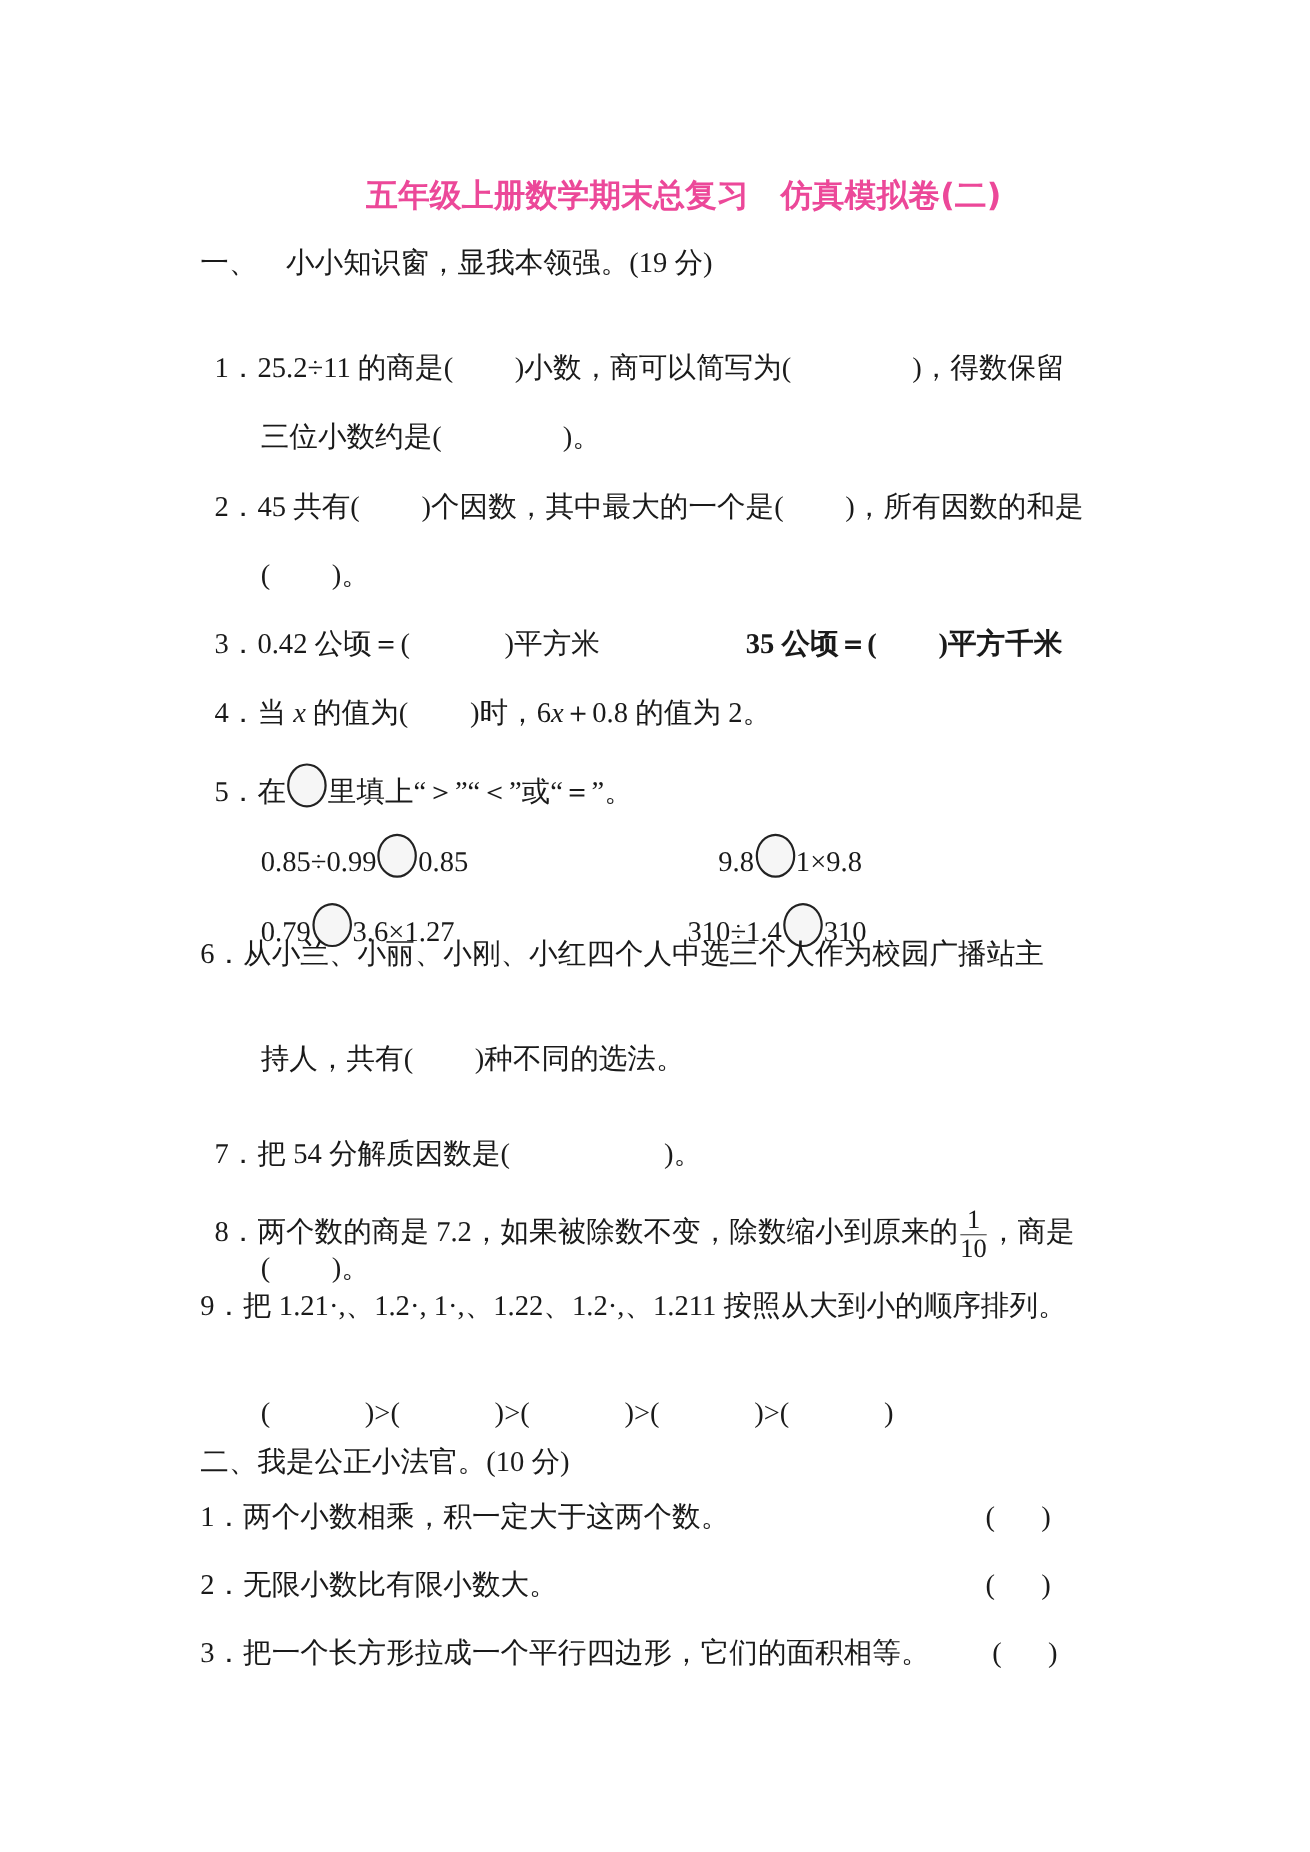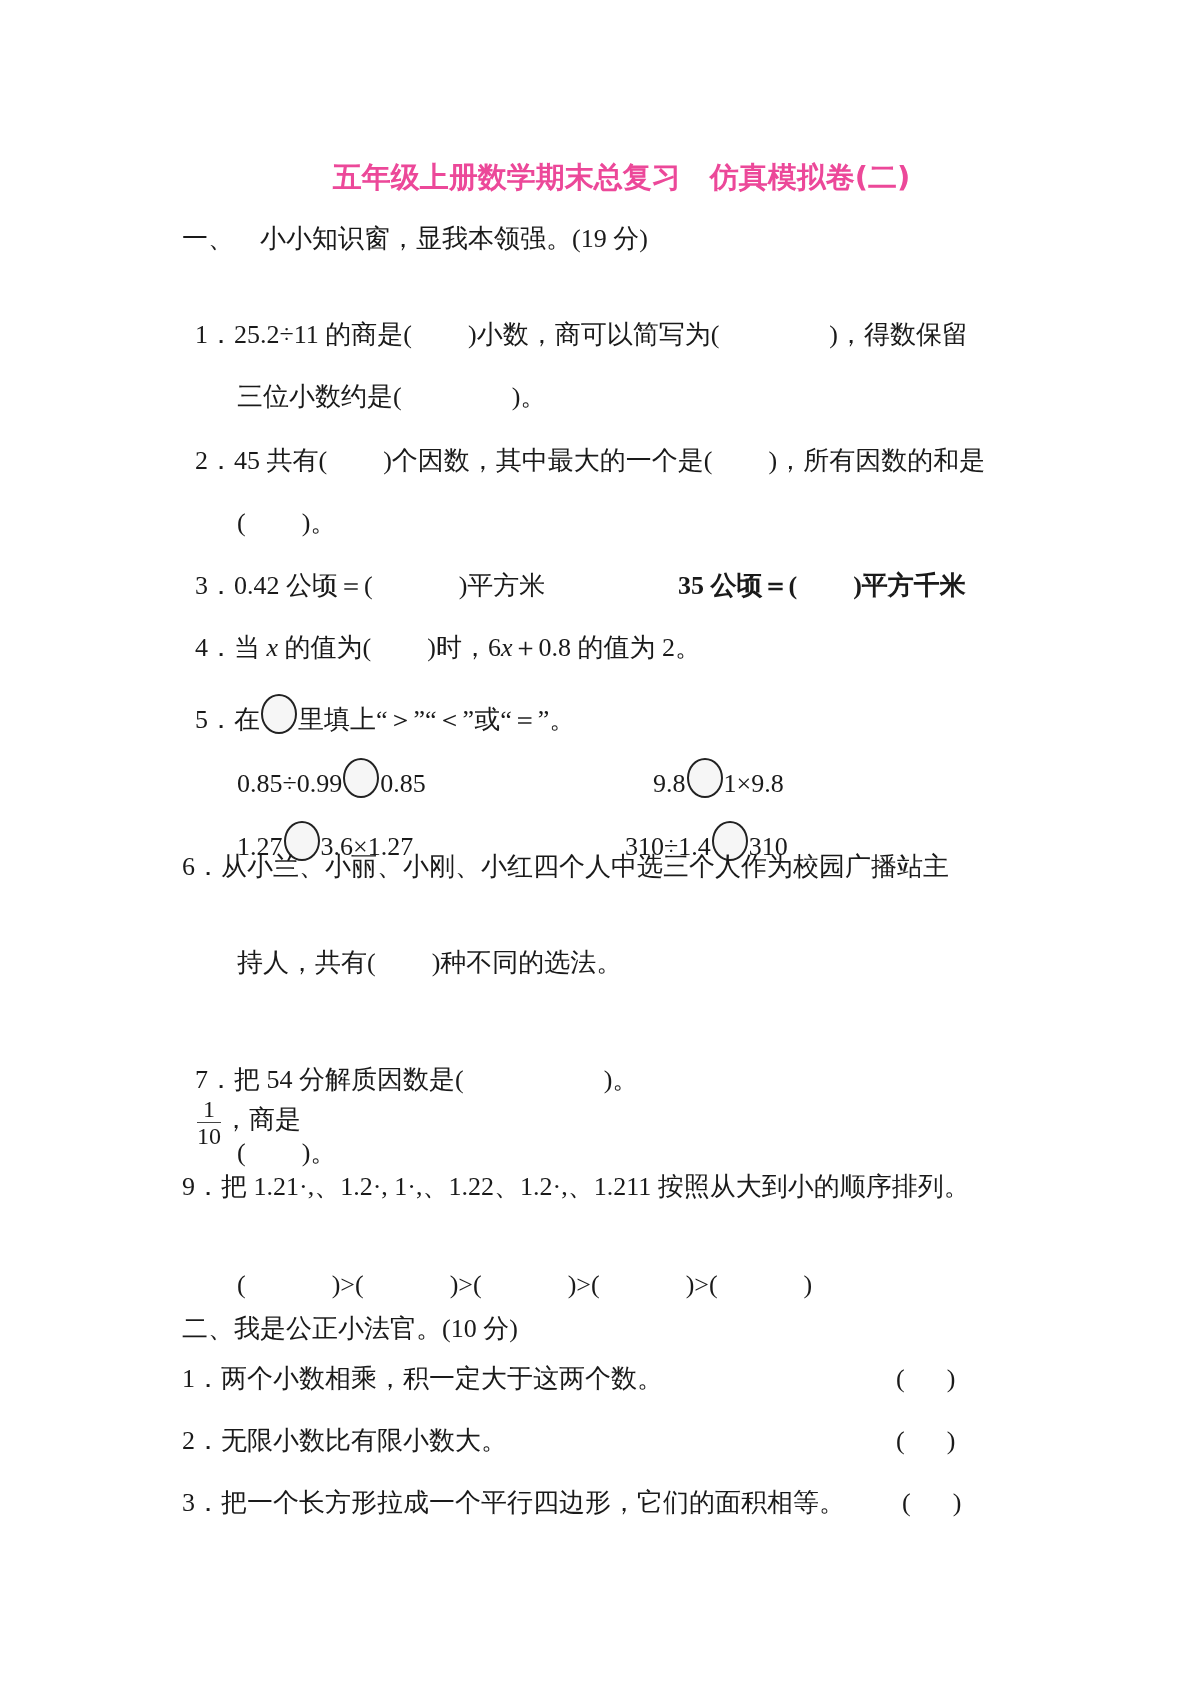--- a/index.html
+++ b/index.html
@@ -55,37 +55,37 @@
 <div class="line" style="top:660px;">
   <span>5．在</span><span class="circle"></span><span>里填上“＞”“＜”或“＝”。</span>
 </div>
 <div class="col2" style="top:724px; left:224px;">
   <span>0.85÷0.99</span><span class="circle"></span><span>0.85</span>
 </div>
 <div class="col2" style="top:724px; left:640px;">
   <span>9.8</span><span class="circle"></span><span>1×9.8</span>
 </div>
 <div class="col2" style="top:787px; left:224px;">
-  <span>1.27</span><span class="circle"></span><span>3.6×1.27</span>
+  <span>0.79</span><span class="circle"></span><span>3.6×1.27</span>
 </div>
 <div class="col2" style="top:787px; left:612px;">
   <span>310÷1.4</span><span class="circle"></span><span>310</span>
 </div>
 
 <div class="line" style="top:850px;">6．从小兰、小丽、小刚、小红四个人中选三个人作为校园广播站主</div>
 <div class="line ind" style="top:912px;">
   <span>持人，共有(</span><span class="blank" style="width:56px"></span><span>)种不同的选法。</span>
 </div>
 
-<div class="line" style="top:1029px;">
+<div class="line" style="top:998px;">
   <span>7．把 54 分解质因数是(</span><span class="blank" style="width:140px"></span><span>)。</span>
 </div>
 
 <div class="line" style="top:1030px; line-height:60px;">
-  <span class="frac"><span class="num">1</span><span class="den">10</span></span><span>，商是</span>
+  <span>8．两个数的商是 7.2，如果被除数不变，除数缩小到原来的</span><span class="frac"><span class="num">1</span><span class="den">10</span></span><span>，商是</span>
 </div>
 <div class="line ind" style="top:1102px;">
   <span>(</span><span class="blank" style="width:56px"></span><span>)。</span>
 </div>
 
 <div class="line" style="top:1170px;">9．把 1.21·,、1.2·, 1·,、1.22、1.2·,、1.211 按照从大到小的顺序排列。</div>
 <div class="line ind" style="top:1234px;">
   <span>(</span><span class="blank" style="width:86px"></span><span>)&gt;(</span><span class="blank" style="width:86px"></span><span>)&gt;(</span><span class="blank" style="width:86px"></span><span>)&gt;(</span><span class="blank" style="width:86px"></span><span>)&gt;(</span><span class="blank" style="width:86px"></span><span>)</span>
 </div>
 

